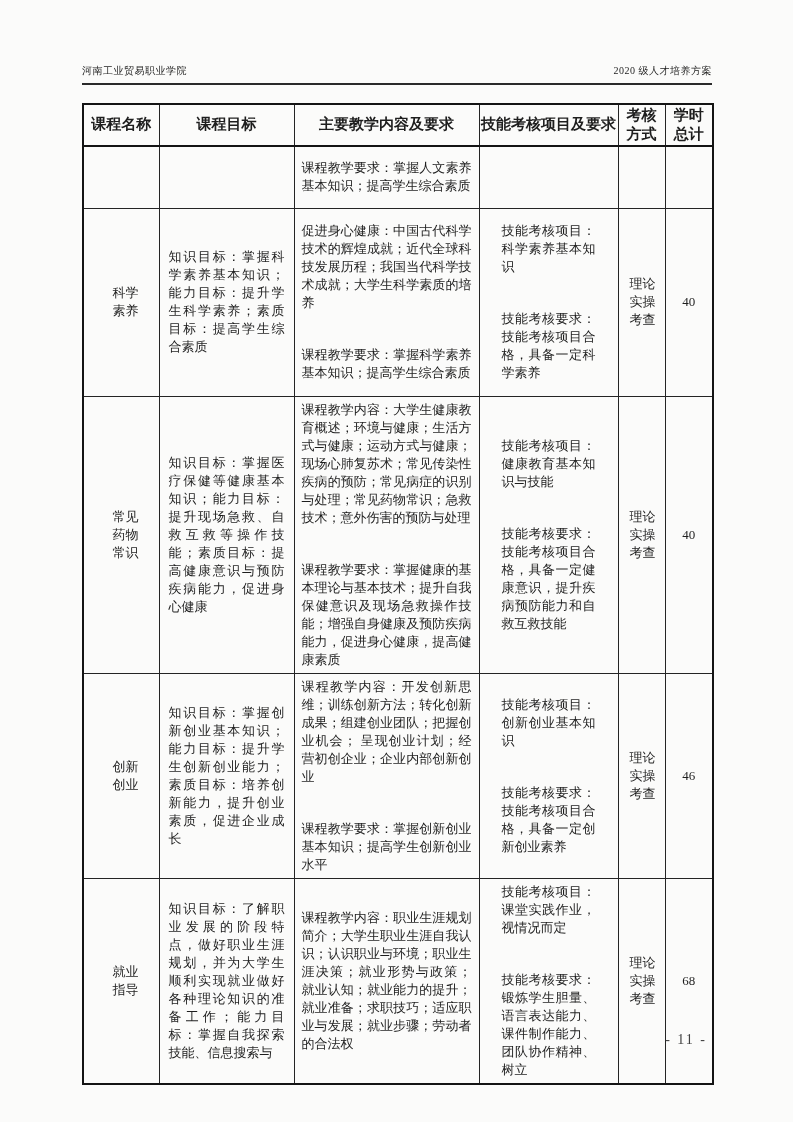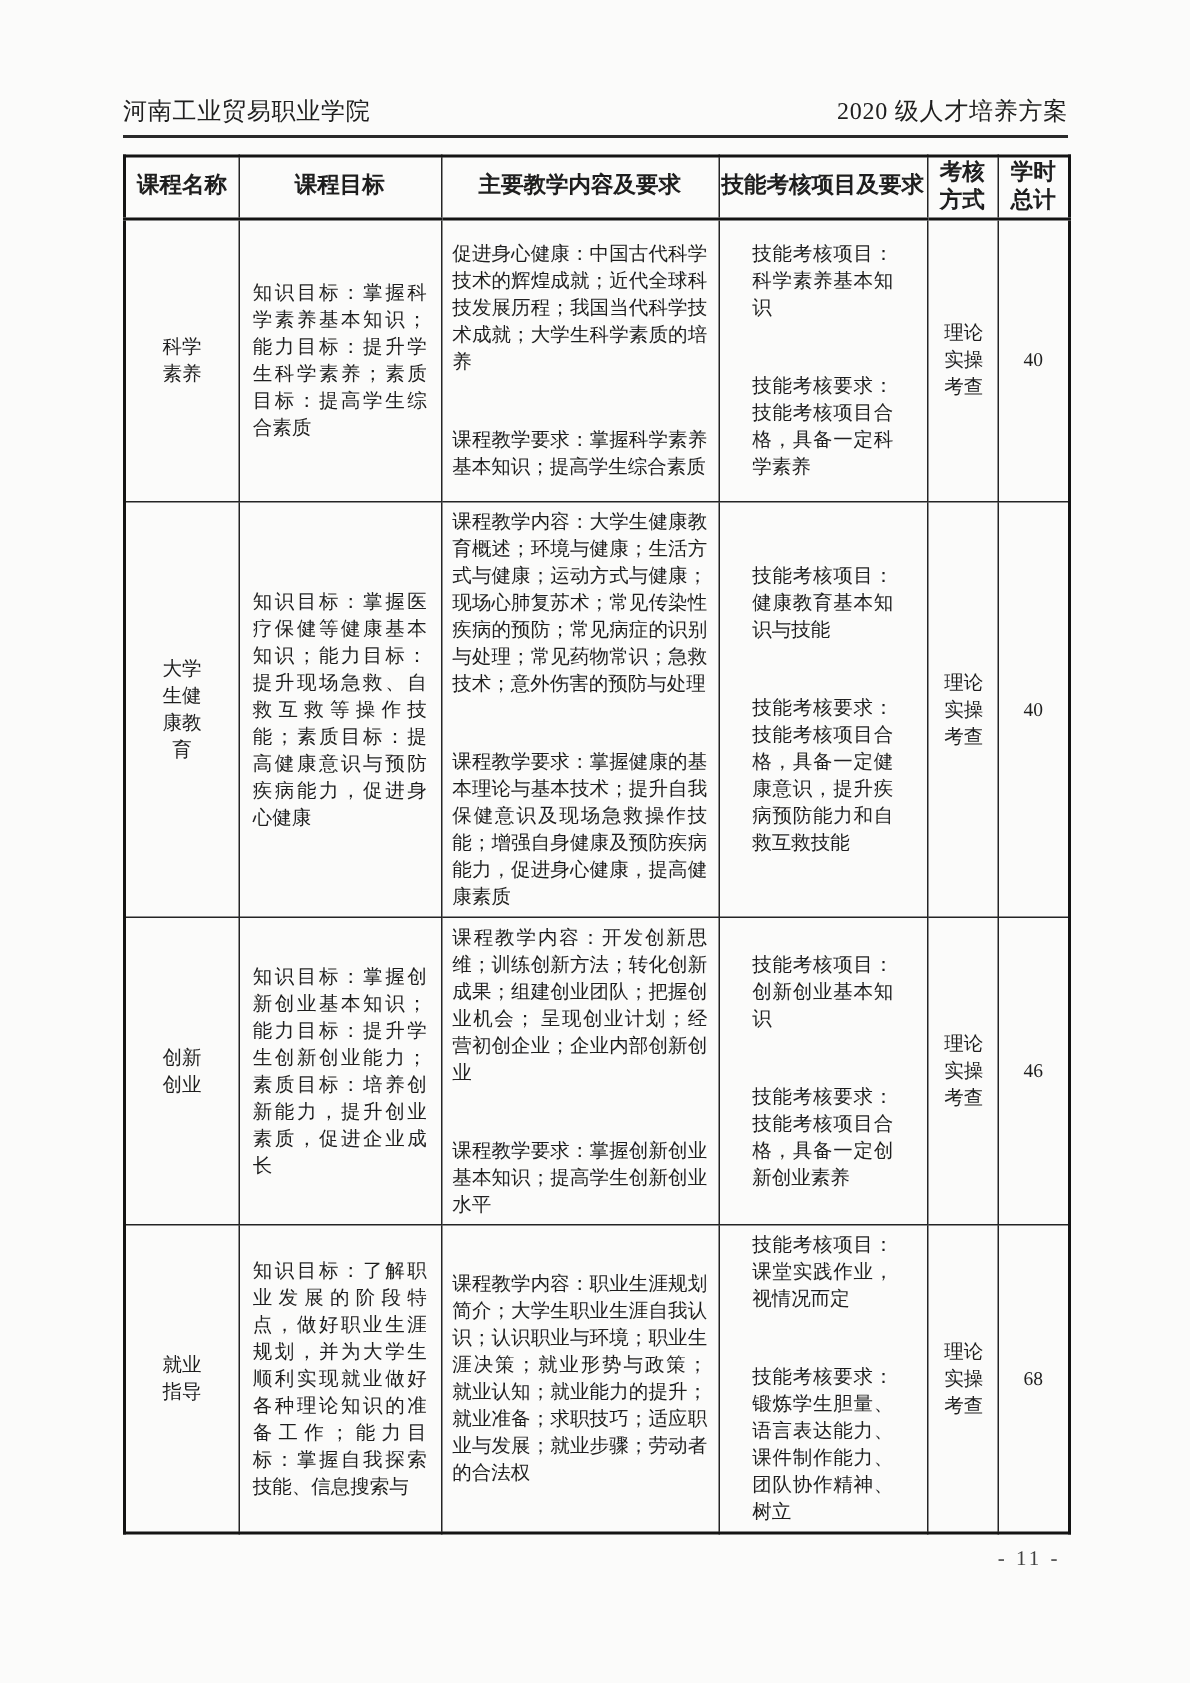--- a/index.html
+++ b/index.html
@@ -7,39 +7,39 @@
   body {
     position:relative;
     background:#fbfbfa;
     font-family:"Liberation Serif","DejaVu Serif",serif;
     color:#1e1e1e;
   }
   .doc-header {
     position:absolute; left:82px; top:64px; width:630px;
     display:flex; justify-content:space-between; align-items:flex-end;
     border-bottom:2px solid #2a2a2a; padding-bottom:5px;
-    font-size:16px; letter-spacing:0.5px;
+    font-size:10px; letter-spacing:0.5px;
   }
   table.course-table {
     position:absolute; left:82px; top:103px; width:630px;
     border-collapse:collapse; table-layout:fixed;
     border:2px solid #141414;
   }
   .course-table th, .course-table td {
     border:1px solid #242424;
     overflow:hidden;
     vertical-align:middle;
   }
   .course-table thead th {
     font-size:15px; font-weight:bold; text-align:center;
     height:42px; line-height:1.3; padding:0 1px;
     border-bottom:2px solid #141414;
   }
   .course-table td { font-size:13px; line-height:18px; }
-  .cell-name   { text-align:center; font-size:13.5px; padding:2px 20px;margin-left:42px; }
+  .cell-name   { text-align:right; font-size:13.5px; padding:2px 20px;margin-left:42px; }
   .cell-obj    { text-align:justify; padding:12px 9px; }
   .cell-content{ text-align:justify; padding:4px 7px; }
   .cell-assess { text-align:justify; padding:4px 22px; }
   .cell-method { text-align:right; font-size:13.5px; padding:0 9px; line-height:22px; }
   .cell-hours  { text-align:center; font-size:13.5px;margin-left:23px; }
   .para + .para { margin-top:34px; }
   tr.row-h62  { height:62px; }
   tr.row-h188 { height:188px; }
   tr.row-h275 { height:275px; }
   tr.row-h175 { height:175px; }
@@ -70,36 +70,46 @@
     <tr>
       <th>课程名称</th>
       <th>课程目标</th>
       <th>主要教学内容及要求</th>
       <th>技能考核项目及要求</th>
       <th>考核方式</th>
       <th>学时总计</th>
     </tr>
   </thead>
   <tbody>
+    <tr class="row-h62">
+      <td class="cell-name"></td>
+      <td class="cell-obj"></td>
+      <td class="cell-content">
+        <div class="para">课程教学要求：掌握人文素养基本知识；提高学生综合素质</div>
+      </td>
+      <td class="cell-assess"></td>
+      <td class="cell-method"></td>
+      <td class="cell-hours"></td>
+    </tr>
     <tr class="row-h188">
       <td class="cell-name">科学素养</td>
       <td class="cell-obj">知识目标：掌握科学素养基本知识；能力目标：提升学生科学素养；素质目标：提高学生综合素质</td>
       <td class="cell-content">
         <div class="para">促进身心健康：中国古代科学技术的辉煌成就；近代全球科技发展历程；我国当代科学技术成就；大学生科学素质的培养</div>
         <div class="para">课程教学要求：掌握科学素养基本知识；提高学生综合素质</div>
       </td>
       <td class="cell-assess">
         <div class="para">技能考核项目：科学素养基本知识</div>
         <div class="para">技能考核要求：技能考核项目合格，具备一定科学素养</div>
       </td>
       <td class="cell-method">理论实操考查</td>
       <td class="cell-hours">40</td>
     </tr>
     <tr class="row-h275">
-      <td class="cell-name">大学生健康教育</td>
+      <td class="cell-name">常见药物常识</td>
       <td class="cell-obj">知识目标：掌握医疗保健等健康基本知识；能力目标：提升现场急救、自救互救等操作技能；素质目标：提高健康意识与预防疾病能力，促进身心健康</td>
       <td class="cell-content">
         <div class="para">课程教学内容：大学生健康教育概述；环境与健康；生活方式与健康；运动方式与健康；现场心肺复苏术；常见传染性疾病的预防；常见病症的识别与处理；常见药物常识；急救技术；意外伤害的预防与处理</div>
         <div class="para">课程教学要求：掌握健康的基本理论与基本技术；提升自我保健意识及现场急救操作技能；增强自身健康及预防疾病能力，促进身心健康，提高健康素质</div>
       </td>
       <td class="cell-assess">
         <div class="para">技能考核项目：健康教育基本知识与技能</div>
         <div class="para">技能考核要求：技能考核项目合格，具备一定健康意识，提升疾病预防能力和自救互救技能</div>
       </td>
       <td class="cell-method">理论实操考查</td>

